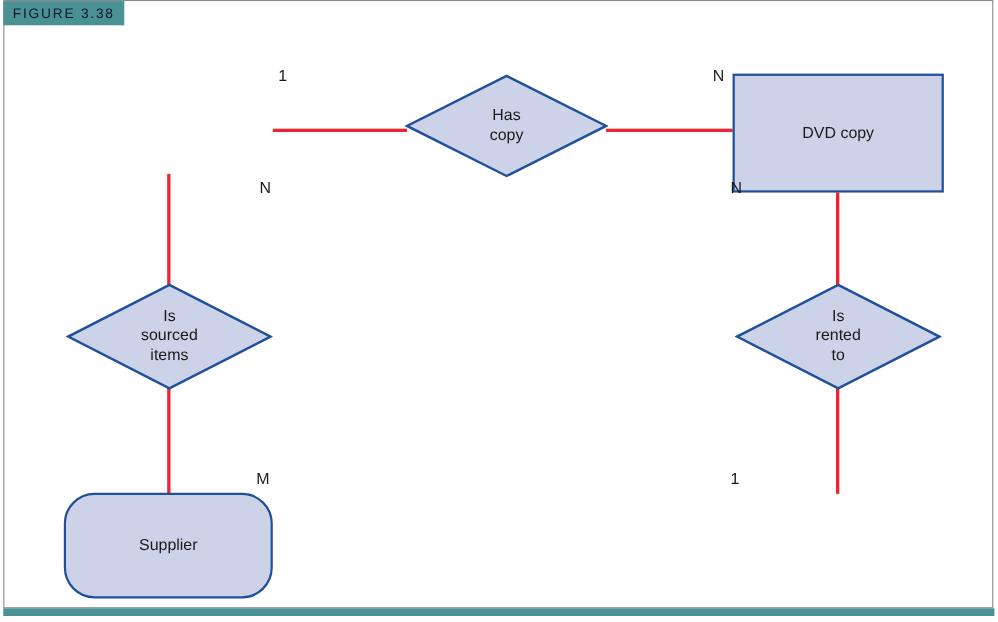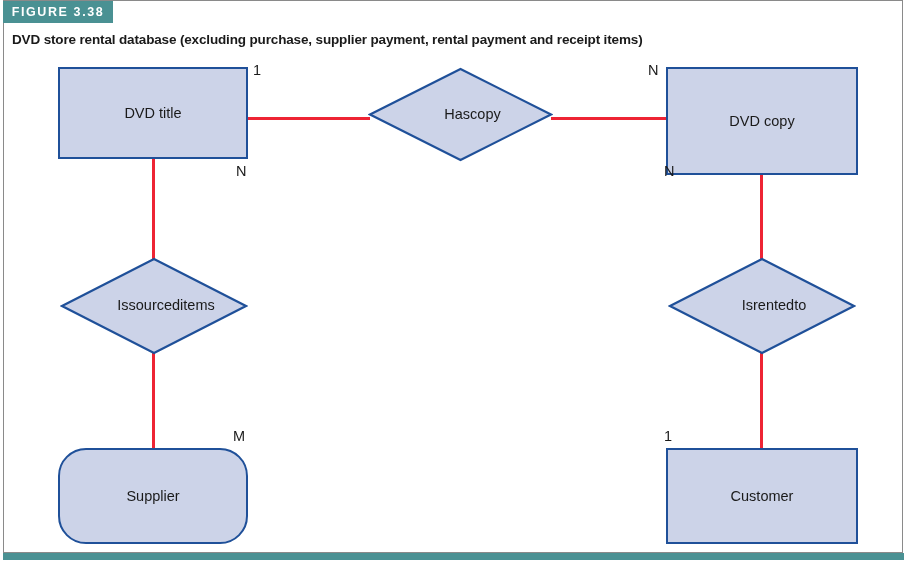--- a/index.html
+++ b/index.html
@@ -37,23 +37,23 @@
     background: #4a9193;
   }
   
   #figure-tag {
     position: absolute;
     left: 3px;
     top: 1px;
     width: 110px;
     height: 22px;
     background: #4a9193;
-    color: #ffffff;
+    color: #0f172a;
     font-size: 12.5px;
-    font-weight: bold;
+    font-weight: normal;
     letter-spacing: 1.6px;
     display: flex;
     align-items: center;
     justify-content: center;
     box-sizing: border-box;
   }
   #figure-caption {
     position: absolute;
     left: 12px;
     top: 32px;
@@ -88,26 +88,26 @@
   }
   
   .diamond-wrap {
     position: absolute;
   }
   .diamond-wrap svg {
     display: block;
   }
   .diamond-label {
     position: absolute;
-    left: 12px;
+    left: 0;
     top: 0;
     width: 100%;
     height: 100%;
     display: flex;
-    flex-direction: row;
+    flex-direction: column;
     align-items: center;
     justify-content: center;
     font-size: 14.5px;
     color: #1a1a1a;
     line-height: 1.18;
     text-align: right;
   }
   
   .conn-h {
     position: absolute;
@@ -128,36 +128,32 @@
 </style>
 </head>
 <body>
 
 <div id="figure-root">
 
   <div id="frame-border"></div>
   <div id="bottom-rule"></div>
 
   <div id="figure-tag">FIGURE 3.38</div>
-  <div id="figure-caption">DVD store rental database (excluding purchase, supplier payment, rental payment and receipt items)</div>
 
   <div id="diagram-canvas">
 
     <div class="conn-h" style="left:248px; top:117px; width:122px;"></div>
     <div class="conn-h" style="left:551px; top:117px; width:117px;"></div>
 
     <div class="conn-v" style="left:152px; top:158px; width:3px; height:105px;"></div>
     <div class="conn-v" style="left:152px; top:348px; width:3px; height:101px;"></div>
 
     <div class="conn-v" style="left:760px; top:158px; width:3px; height:105px;"></div>
     <div class="conn-v" style="left:760px; top:348px; width:3px; height:101px;"></div>
 
-    <div class="entity-box" style="left:58px; top:67px; width:190px; height:92px;">
-      <span class="entity-label">DVD title</span>
-    </div>
     <div class="cardinality" style="left:253px; top:62px;">1</div>
     <div class="cardinality" style="left:236px; top:163px;">N</div>
 
     <div class="diamond-wrap" style="left:368px; top:67px; width:185px; height:95px;">
       <svg width="185" height="95" viewBox="0 0 185 95">
         <polygon points="92.5,2 183,47.5 92.5,93 2,47.5" fill="#ccd3e8" stroke="#1f5099" stroke-width="2.2" stroke-linejoin="miter"></polygon>
       </svg>
       <div class="diamond-label">
         <span>Has</span>
         <span>copy</span>
@@ -190,19 +186,16 @@
         <span>rented</span>
         <span>to</span>
       </div>
     </div>
 
     <div class="entity-box" style="left:58px; top:448px; width:190px; height:96px;border-radius:28px;">
       <span class="entity-label">Supplier</span>
     </div>
     <div class="cardinality" style="left:233px; top:428px;">M</div>
 
-    <div class="entity-box" style="left:666px; top:448px; width:192px; height:96px;">
-      <span class="entity-label">Customer</span>
-    </div>
     <div class="cardinality" style="left:664px; top:428px;">1</div>
 
   </div>
 </div>
 
 </body></html>

